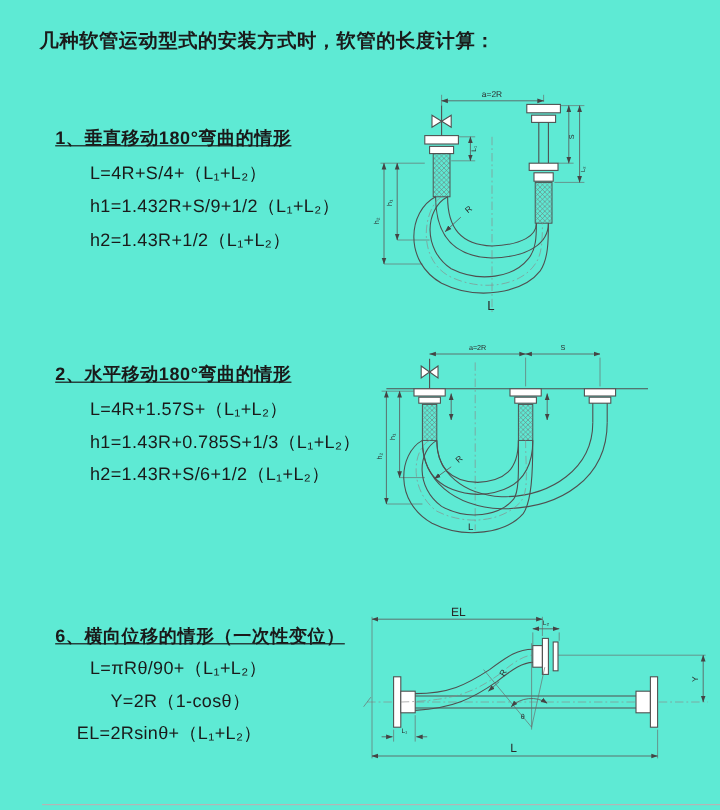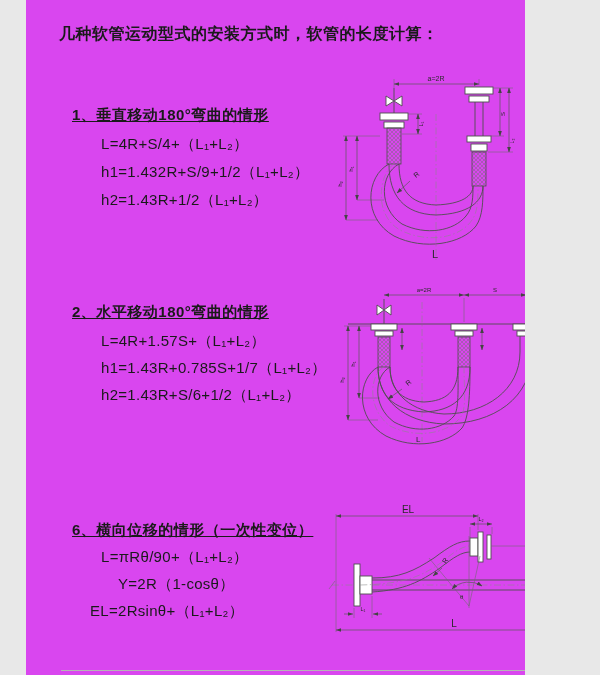--- a/index.html
+++ b/index.html
@@ -1,17 +1,17 @@
 <!DOCTYPE html>
 <html><head>
 <meta charset="utf-8">
 <style>
   html,body{margin:0;padding:0;background:#e8e8e8;}
-  #page{position:relative;width:499px;height:675px;background:#d946ef;overflow:hidden;
-        font-family:"Liberation Sans","DejaVu Sans",sans-serif;color:#1a1a1a;margin-left:26px;}
+  #page{position:relative;width:600px;height:675px;background:#5eead4;overflow:hidden;
+        font-family:"Liberation Sans","DejaVu Sans",sans-serif;color:#1a1a1a;}
   .title{position:absolute;left:33px;top:24px;font-size:16px;font-weight:700;letter-spacing:0.5px;}
   .heading{position:absolute;font-size:15px;font-weight:700;letter-spacing:0.5px;text-decoration:underline;}
   .formula{position:absolute;font-size:15px;font-weight:400;letter-spacing:0.3px;}
   svg{position:absolute;overflow:visible;}
   svg text{fill:#2a2a2a;font-family:"Liberation Sans","DejaVu Sans",sans-serif;}
   .dim{stroke:#5a5a5a;stroke-width:0.7;fill:none;}
   .ext{stroke:#6a6a6a;stroke-width:0.55;fill:none;}
   .pipe{stroke:#4f4f4f;stroke-width:0.9;fill:none;}
   .fl{fill:#ffffff;stroke:#4f4f4f;stroke-width:0.9;}
   .cl{stroke:#8a8a8a;stroke-width:0.55;fill:none;stroke-dasharray:7 2.5 1.5 2.5;}
@@ -109,21 +109,21 @@
 
     <g>
       <text x="80" y="110" font-size="7" transform="rotate(-40 80 110)">R</text>
       <path class="dim" marker-end="url(#arr)" d="M74,113 L61,125"></path>
     </g>
     <text x="96" y="190" font-size="11">L</text>
   </svg>
 
   <div class="heading" style="left:46px;top:303px">2、水平移动180°弯曲的情形</div>
   <div class="formula" style="left:75px;top:332px">L=4R+1.57S+（L₁+L₂）</div>
-  <div class="formula" style="left:75px;top:359px">h1=1.43R+0.785S+1/7（L₁+L₂）</div>
+  <div class="formula" style="left:75px;top:359px">h1=1.43R+0.785S+1/3（L₁+L₂）</div>
   <div class="formula" style="left:75px;top:386px">h2=1.43R+S/6+1/2（L₁+L₂）</div>
 
   <svg style="left:308px;top:282px" width="292" height="172" viewBox="0 0 292 172">
     <path class="cl" d="M88,20 V160"></path>
 
     <g>
       <path class="ext" d="M130,16 V40 M192,16 V40"></path>
       <path class="dim" marker-start="url(#arr)" marker-end="url(#arr)" d="M50,13 H130"></path>
       <text x="90" y="10" font-size="6" text-anchor="middle">a=2R</text>
     </g>

